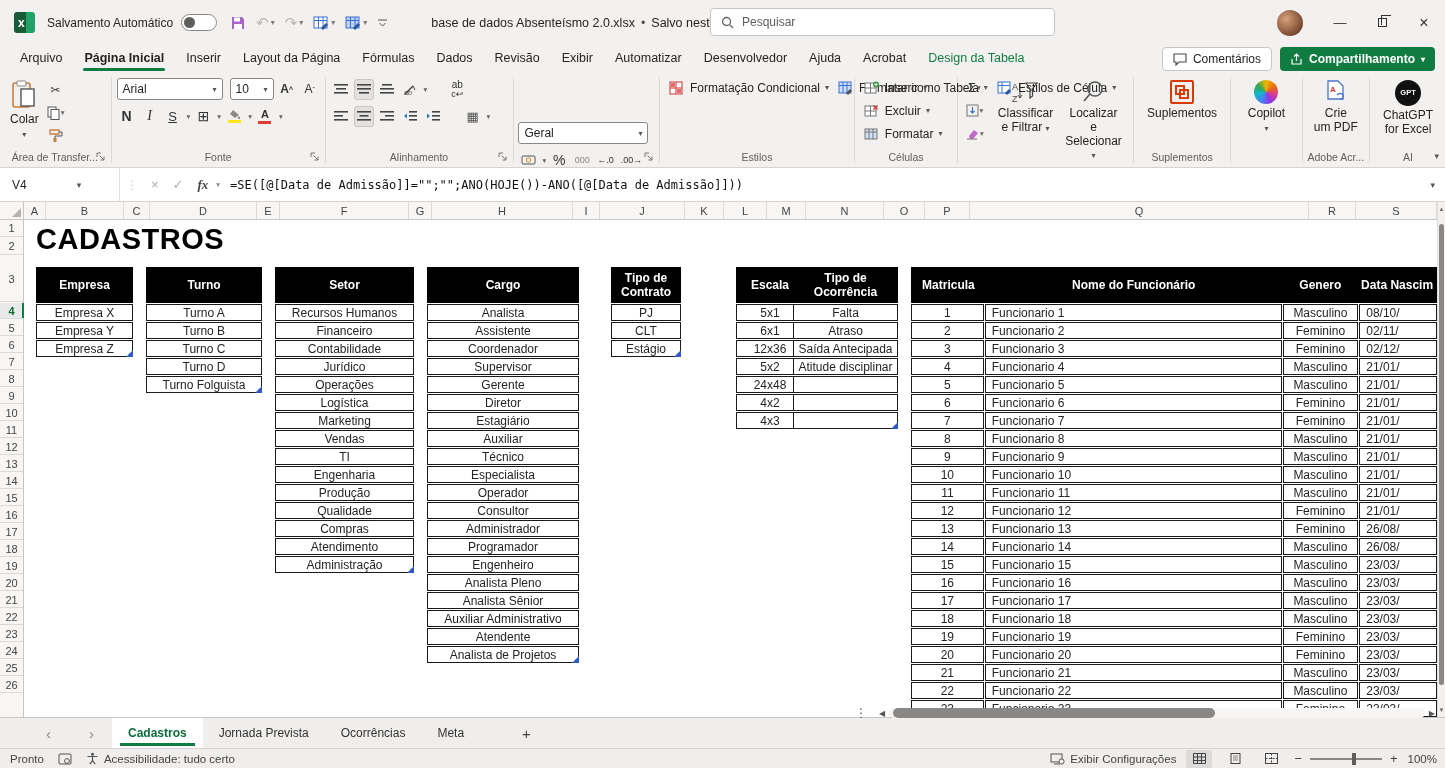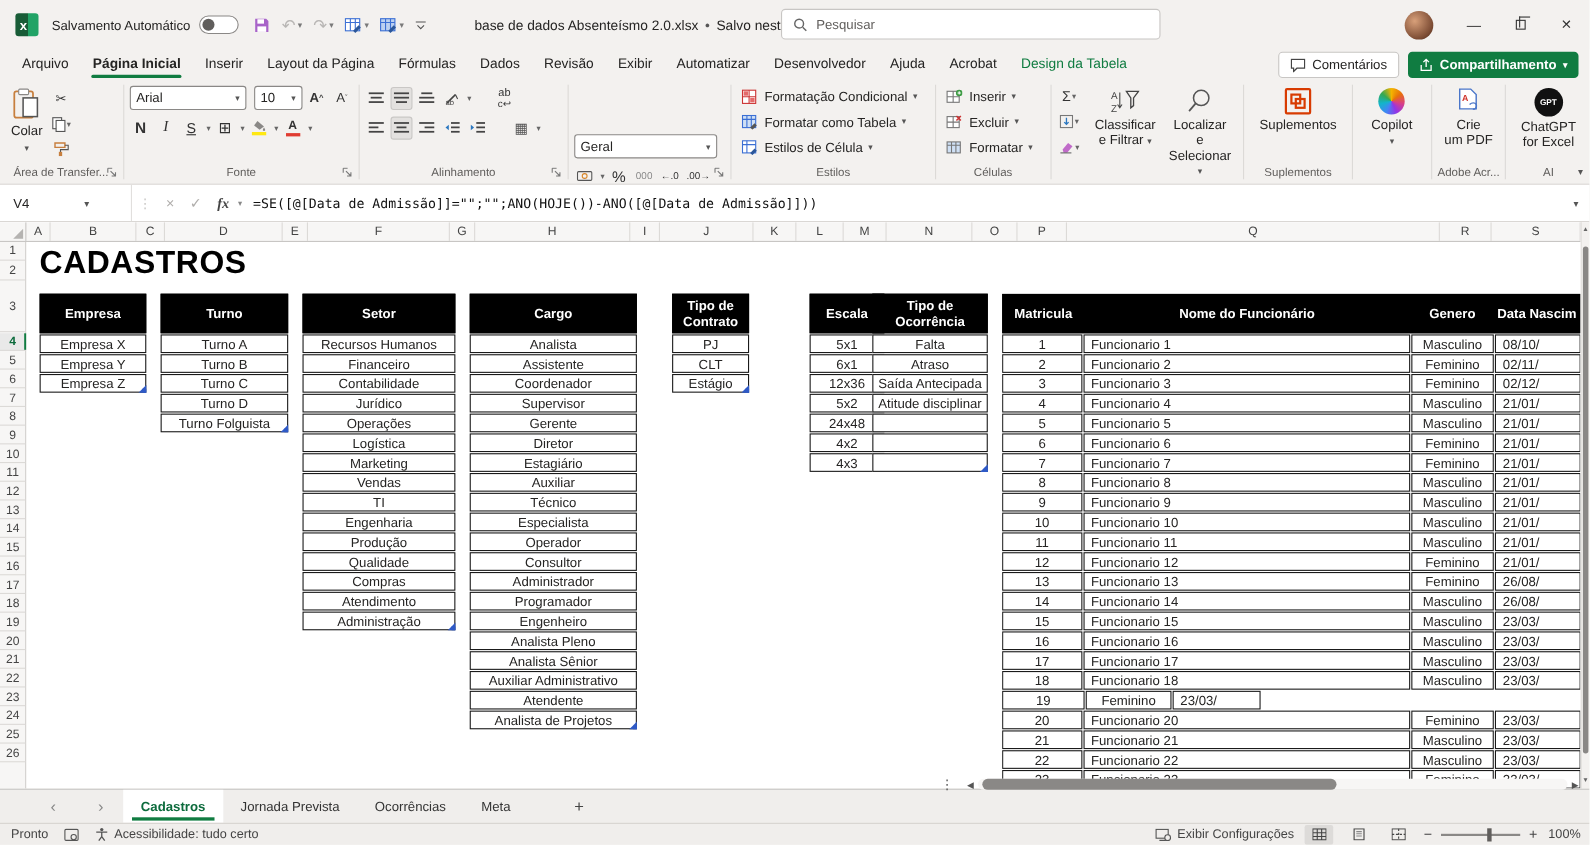--- a/index.html
+++ b/index.html
@@ -505,21 +505,21 @@
     <div class="rg-label">Número</div>
     <span class="launcher">
       <svg width="10" height="10" viewBox="0 0 10 10">
           <path d="M1 1h4M1 1v4M3.5 3.5L8 8M8 4.5V8H4.5" fill="none" stroke="#777"></path>
         </svg>
       </span>
   </div>
   <div class="vsep"></div>
 
   <div class="rgroup" style="width:192px;">
-    <div class="rg-body" style="flex-direction:column; gap:2px; justify-content:flex-start;">
+    <div class="rg-body" style="flex-direction:row; gap:2px; justify-content:flex-start;">
       <div class="stackbtn">
         <span class="icon16">
           <svg width="15" height="14" viewBox="0 0 15 14">
               <rect x="1" y="1" width="12" height="12" fill="#fff" stroke="#c33"></rect>
               <path d="M1 7h12M7 1v12" stroke="#c33"></path>
               <rect x="2" y="2" width="4" height="4" fill="#e46a6a"></rect>
               <rect x="8" y="8" width="4" height="4" fill="#e46a6a"></rect>
             </svg>
           </span>
         <span>Formatação Condicional</span>
@@ -960,20 +960,21 @@
             <div class="c-data">23/03/</div>
           </div>
           <div class="mt-row">
             <div class="c-mat">18</div>
             <div class="c-nome">Funcionario 18</div>
             <div class="c-gen">Masculino</div>
             <div class="c-data">23/03/</div>
           </div>
           <div class="mt-row">
             <div class="c-mat">19</div>
+            <div class="c-nome">Funcionario 19</div>
             <div class="c-gen">Feminino</div>
             <div class="c-data">23/03/</div>
           </div>
           <div class="mt-row">
             <div class="c-mat">20</div>
             <div class="c-nome">Funcionario 20</div>
             <div class="c-gen">Feminino</div>
             <div class="c-data">23/03/</div>
           </div>
           <div class="mt-row">

